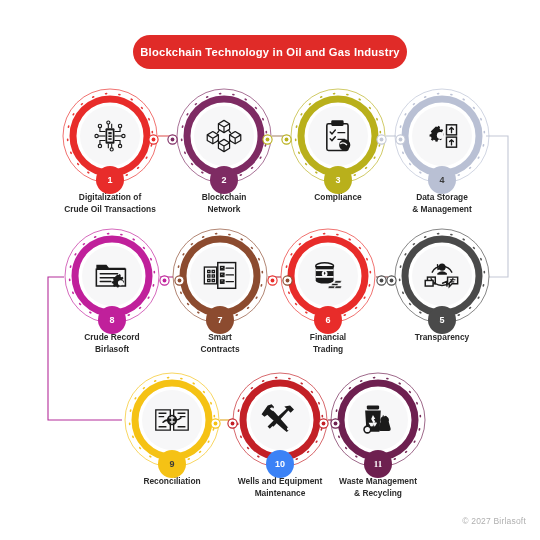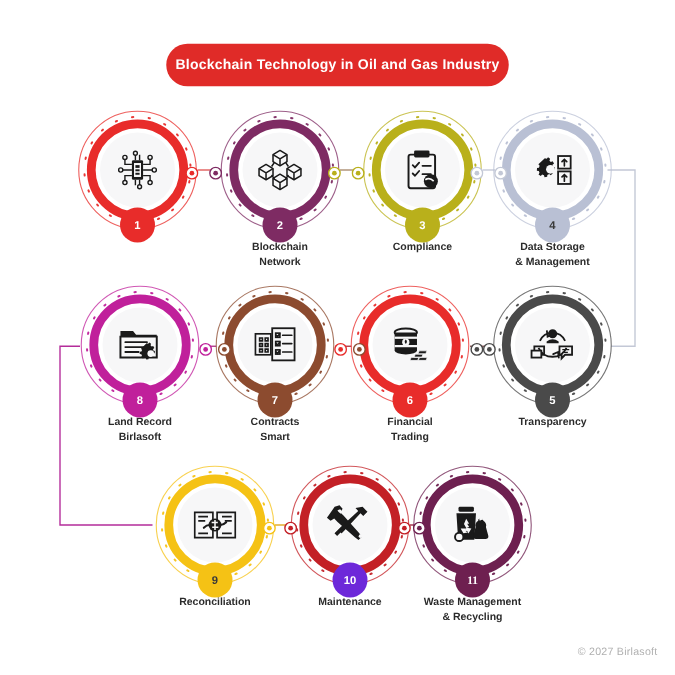--- a/index.html
+++ b/index.html
@@ -134,20 +134,24 @@
               <circle cx="8" cy="26" r="1.5"></circle>
       <circle cx="26" cy="8" r="1.5"></circle>
               <circle cx="29" cy="17" r="1.5"></circle>
               <circle cx="26" cy="26" r="1.5"></circle>
       <circle cx="15.5" cy="5" r="1.4"></circle>
               <circle cx="18.5" cy="29" r="1.4"></circle>
     </g>
           </svg>
         </div>
         <div class="badge" style="background: rgb(232, 44, 42);">1</div>
+        <div class="node-label">
+          <span>Digitalization of</span>
+          <span>Crude Oil Transactions</span>
+        </div>
       </div>
       <div class="node" style="left: 176px; top: 88px;">
         <div class="ring-wrap">
     <svg width="96" height="96" viewBox="0 0 96 96">
       <circle cx="48" cy="48" r="47" fill="none" stroke="#7E2B63" stroke-width="0.9" opacity="0.75"></circle>
       <circle cx="48" cy="48" r="42.5" fill="none" stroke="#7E2B63" stroke-width="1.6" stroke-linecap="round" stroke-dasharray="0.4 4.6" opacity="0.95" transform="rotate(-60 48 48)" pathLength="100" stroke-dashoffset="0"></circle>
       <circle cx="48" cy="48" r="37" fill="#ffffff" stroke="#7E2B63" stroke-width="7"></circle>
     </svg>
         </div>
         <div class="icon-disc">
@@ -323,22 +327,22 @@
       <path d="M17.8 16 l1 1 1.6-2"></path>
       <path d="M22.5 16 H29"></path>
       <rect x="17.5" y="20.5" width="3" height="3"></rect>
       <path d="M17.8 22 l1 1 1.6-2"></path>
       <path d="M22.5 22 H29"></path>
     </g>
           </svg>
         </div>
         <div class="badge" style="background: rgb(140, 75, 47);">7</div>
         <div class="node-label">
+          <span>Smart</span>
           <span>Contracts</span>
-          <span>Smart</span>
         </div>
       </div>
       <div class="node" style="left: 64px; top: 228px;">
         <div class="ring-wrap">
     <svg width="96" height="96" viewBox="0 0 96 96">
       <circle cx="48" cy="48" r="47" fill="none" stroke="#C0209B" stroke-width="0.9" opacity="0.75"></circle>
       <circle cx="48" cy="48" r="42.5" fill="none" stroke="#C0209B" stroke-width="1.6" stroke-linecap="round" stroke-dasharray="0.4 4.6" opacity="0.95" transform="rotate(-60 48 48)" pathLength="100" stroke-dashoffset="0"></circle>
       <circle cx="48" cy="48" r="37" fill="#ffffff" stroke="#C0209B" stroke-width="7"></circle>
     </svg>
         </div>
@@ -356,21 +360,21 @@
               <path d="M6.5 22 H16"></path>
     </g>
     <g fill="#1a1a1a" transform="translate(19.5,17.5)">
       <path d="M4.8 -1.2 l1.5 .5 1-1.2 1.7 1.2 -.6 1.4 1.1 1.1 1.4-.6 1.1 1.8 -1.2 1 .2 1.5 1.5 .4 -.3 2.1 -1.5 .1 -.7 1.4 1 1.2 -1.6 1.4 -1.3-.9 -1.4 .7 -.1 1.5 -2.1 .2 -.4-1.5 -1.4-.4 -1.1 1.1 -1.8-1.2 .8-1.3 -.6-1.4 -1.5-.2 .1-2.1 1.5-.3 .6-1.4 -1-1.2z" transform="scale(.78) translate(-2,-1)"></path>
       <circle cx="5.2" cy="5.6" r="2.4" fill="#f7f7f8"></circle>
     </g>
           </svg>
         </div>
         <div class="badge" style="background: rgb(192, 32, 155);">8</div>
         <div class="node-label">
-          <span>Land Record</span>
+          <span>Crude Record</span>
           <span>Birlasoft</span>
         </div>
       </div>
       <div class="node" style="left: 124px; top: 372px;">
         <div class="ring-wrap">
     <svg width="96" height="96" viewBox="0 0 96 96">
       <circle cx="48" cy="48" r="47" fill="none" stroke="#F5C215" stroke-width="0.9" opacity="0.75"></circle>
       <circle cx="48" cy="48" r="42.5" fill="none" stroke="#F5C215" stroke-width="1.6" stroke-linecap="round" stroke-dasharray="0.4 4.6" opacity="0.95" transform="rotate(-60 48 48)" pathLength="100" stroke-dashoffset="0"></circle>
       <circle cx="48" cy="48" r="37" fill="#ffffff" stroke="#F5C215" stroke-width="7"></circle>
     </svg>
@@ -410,22 +414,23 @@
       <path d="M7 5 l3.5-1.2 2.2 2.6 -1.6 2.6 2.4 2.4 11 12.4 2 2.6 -2.4 2.4 -2.6-2 -12.4-11 -2.4-2.4 -2.6 1.6 -2.6-2.2z" transform="translate(-1,-1)"></path>
       <path d="M9 7.4 l2-0.7 1.3 1.6 -1 1.6 -1.6-1.3z" fill="#f7f7f8" transform="translate(-1,-1)"></path>
       <circle cx="24.5" cy="25" r="1.3" fill="#f7f7f8"></circle>
     </g>
     <g fill="#1a1a1a">
       <path d="M26 4 l3.5 3.5 -3 3 -2-2 -11.5 12.5 -4.5 4.5 -2.6-2.6 4.5-4.5 12.5-11.5 -2-2z" transform="translate(0,0)"></path>
       <path d="M10.3 22.3 l2.4 2.4 -3.4 3.4 -2.4-2.4z" fill="#f7f7f8"></path>
     </g>
           </svg>
         </div>
-        <div class="badge" style="background: #6d28d9; text-align: right;">10</div>
-        <div class="node-label">
+        <div class="badge" style="background: #3b82f6; text-align: right;">10</div>
+        <div class="node-label">
+          <span>Wells and Equipment</span>
           <span>Maintenance</span>
         </div>
       </div>
       <div class="node" style="left: 330px; top: 372px;">
         <div class="ring-wrap">
     <svg width="96" height="96" viewBox="0 0 96 96">
       <circle cx="48" cy="48" r="47" fill="none" stroke="#6E2050" stroke-width="0.9" opacity="0.75"></circle>
       <circle cx="48" cy="48" r="42.5" fill="none" stroke="#6E2050" stroke-width="1.6" stroke-linecap="round" stroke-dasharray="0.4 4.6" opacity="0.95" transform="rotate(-60 48 48)" pathLength="100" stroke-dashoffset="0"></circle>
       <circle cx="48" cy="48" r="37" fill="#ffffff" stroke="#6E2050" stroke-width="7"></circle>
     </svg>

